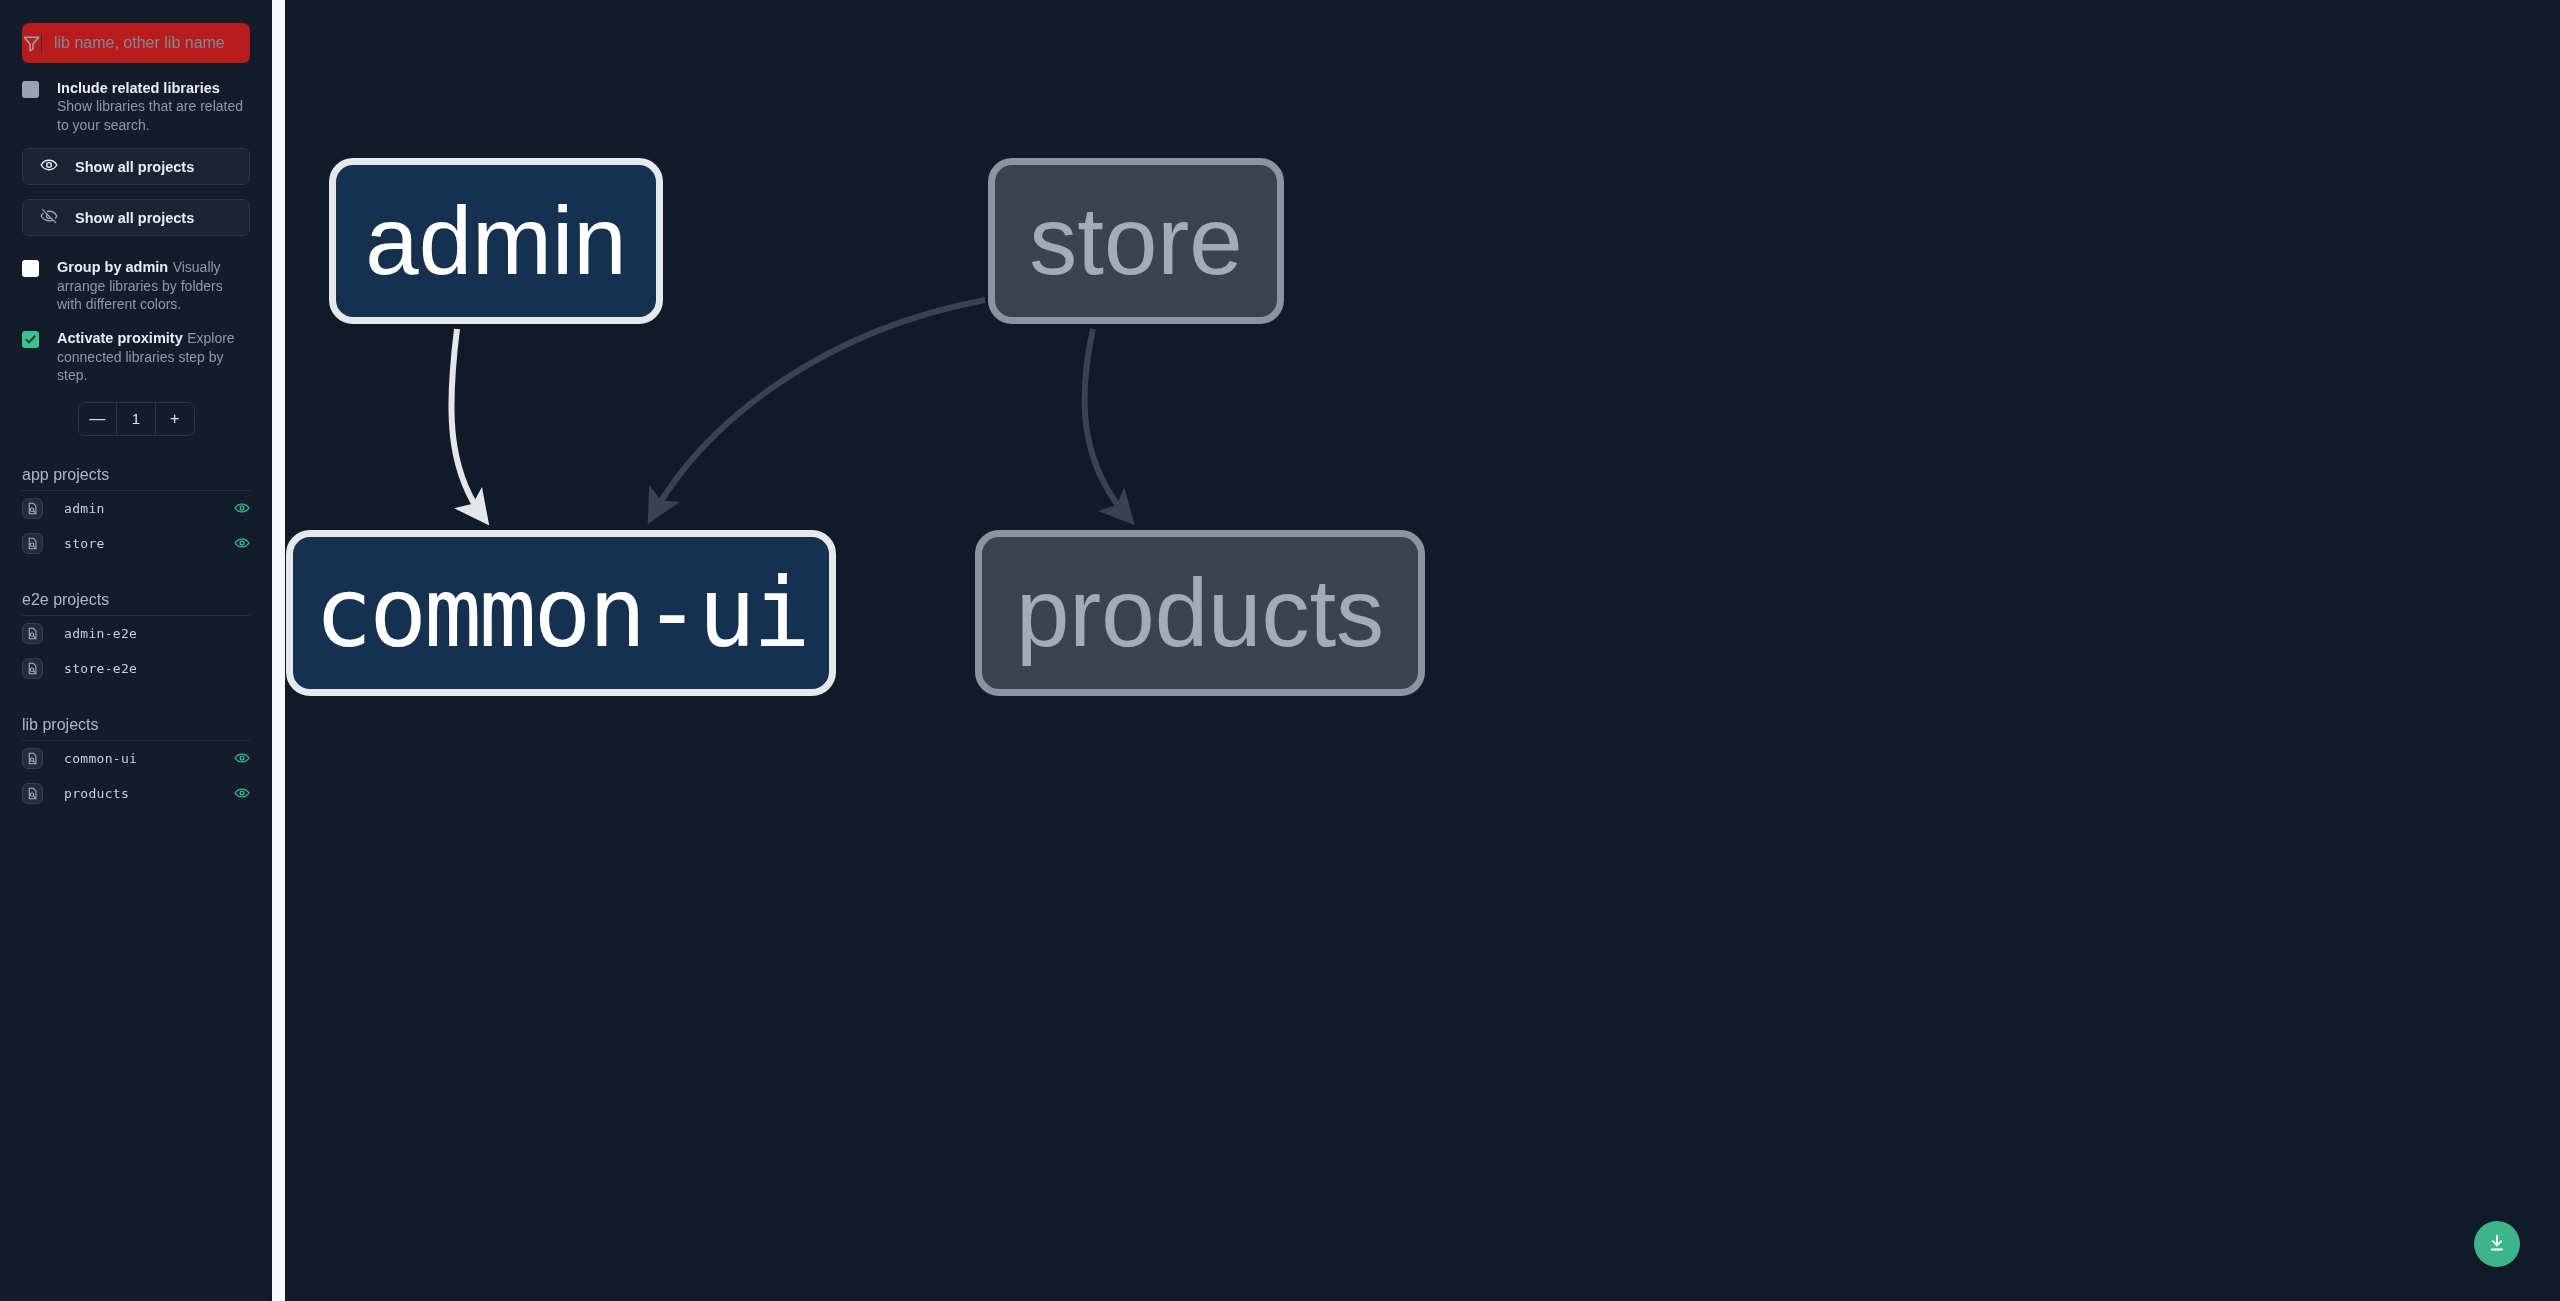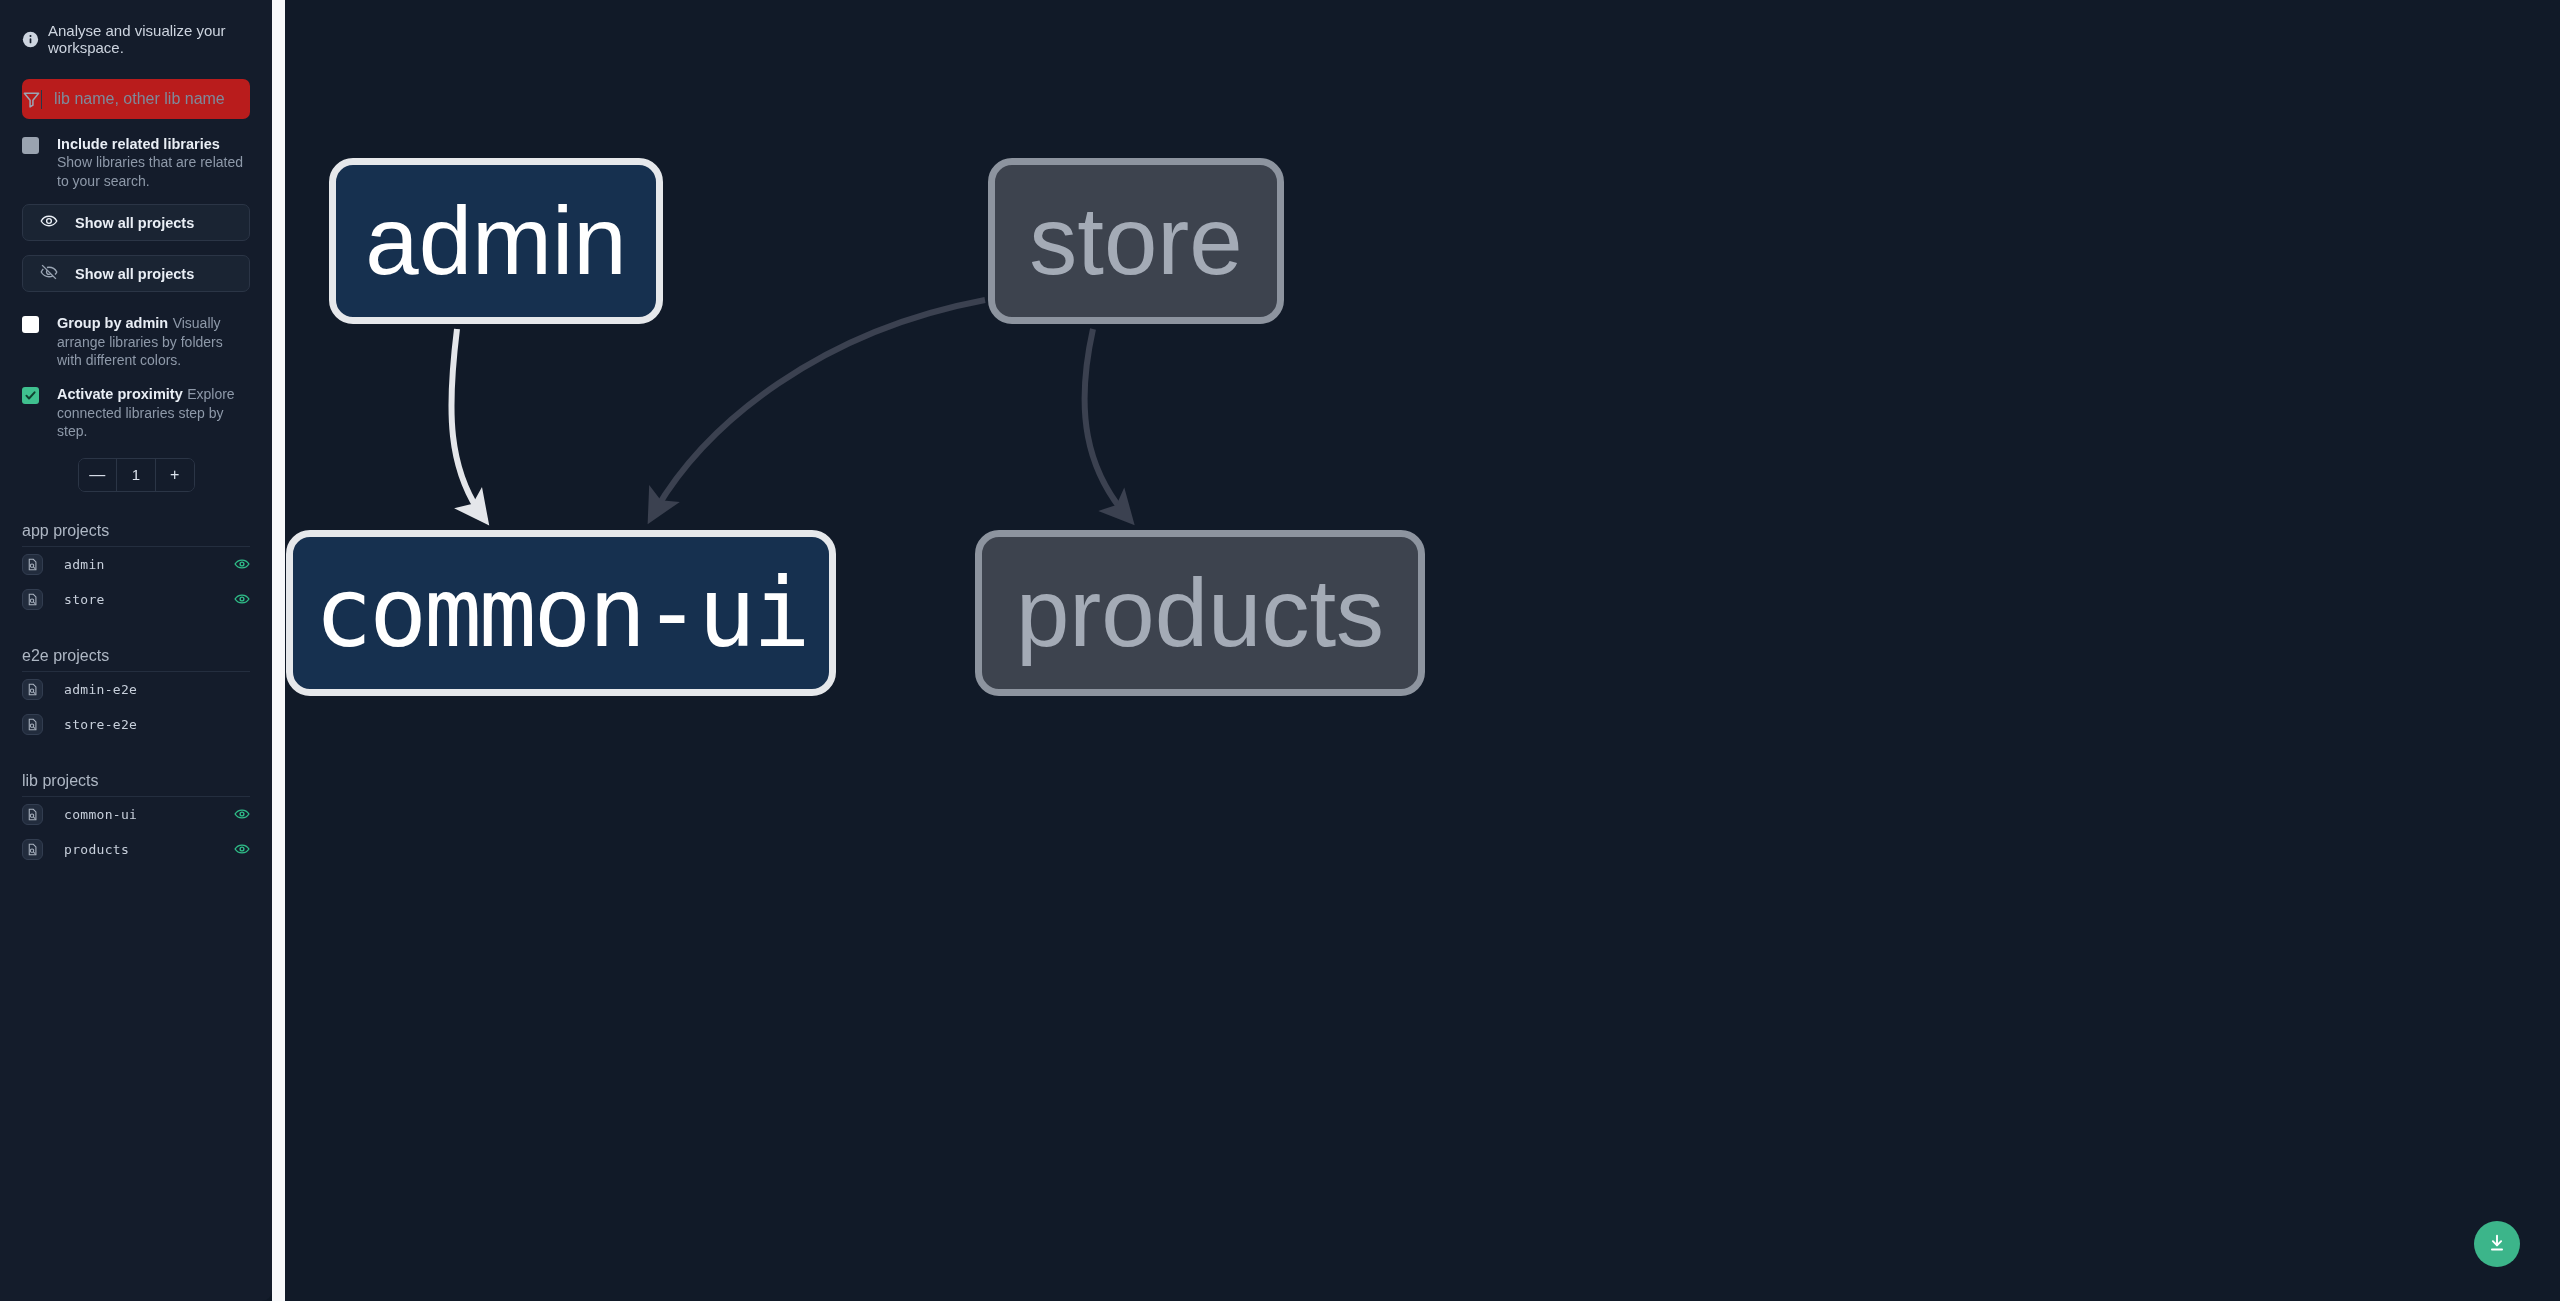--- a/index.html
+++ b/index.html
@@ -183,30 +183,20 @@
   }
 </style>
 </head>
 <body>
 
 <div class="app">
 
   <aside class="sidebar">
 
 
-    <div class="sb-tagline">
-      <span class="info-icon">
-        <svg viewBox="0 0 20 20" width="17" height="17">
-          <circle cx="10" cy="10" r="9" fill="#cdd4df"></circle>
-          <rect x="9" y="8.4" width="2" height="6" rx="1" fill="#141c2b"></rect>
-          <circle cx="10" cy="5.8" r="1.2" fill="#141c2b"></circle>
-        </svg>
-      </span>
-      <span>Analyse and visualize your workspace.</span>
-    </div>
 
     <div class="sb-body">
 
       <div class="search-row">
         <span class="search-ico-box">
           <svg class="funnel-icon" viewBox="0 0 20 20" fill="none" stroke="#9aa5b4" stroke-width="1.6" stroke-linejoin="round">
             <path d="M2.5 3.5h15l-6 7.2v5.3l-3 1.8v-7.1z"></path>
           </svg>
         </span>
         <input class="search-input" type="text" placeholder="lib name, other lib name" style="">

